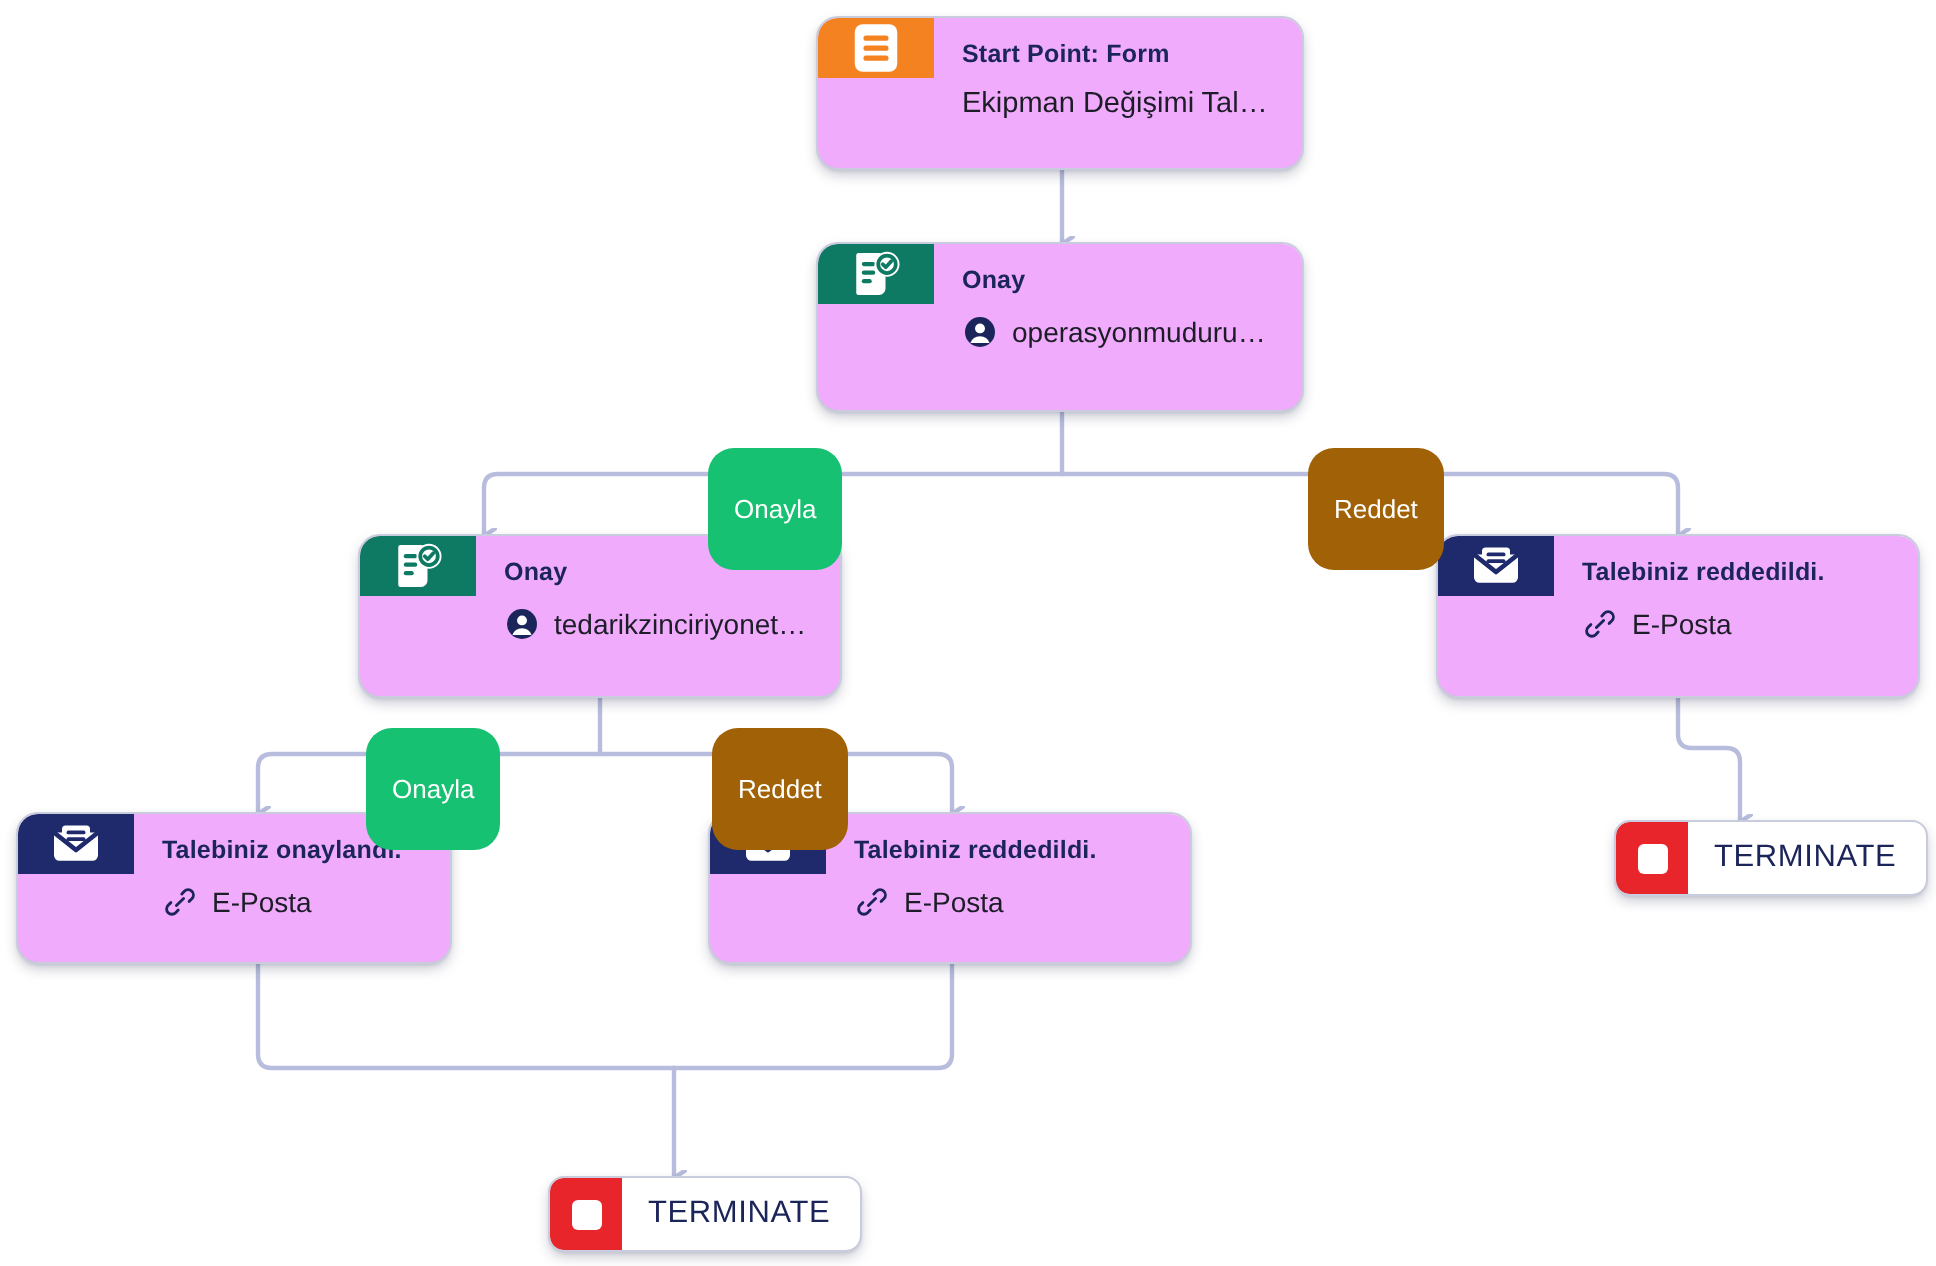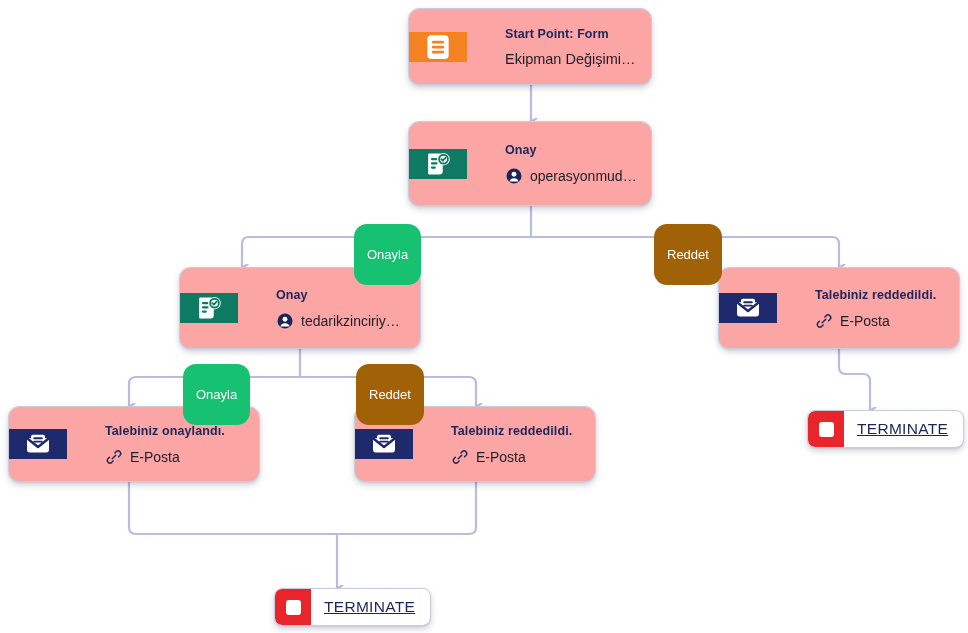--- a/index.html
+++ b/index.html
@@ -23,27 +23,26 @@
     top: 0;
     width: 968px;
     height: 633px;
     pointer-events: none;
   }
 
   
   .node {
     position: absolute;
     display: flex;
-    align-items: center;
-    background: #fca5a5;
+    align-items: flex-start;
+    background: #f0abfc;
     border-radius: 10px;
     box-shadow: 0 3px 7px rgba(20,25,60,0.26), 0 1px 2px rgba(20,25,60,0.16);
     overflow: hidden;
     box-sizing: border-box;
-    gap: 24px;
   }
   .node.selected {
     outline: 1px solid #c9ccdd;
   }
   .icon-panel {
     width: 58px;
     flex: 0 0 58px;
     display: flex;
     align-items: center;
     justify-content: center;
@@ -114,21 +113,20 @@
     border-radius: 3px;
   }
   .terminate .tm-label {
     display: flex;
     align-items: center;
     padding: 0 15px 0 13px;
     font-size: 15.5px;
     color: #1b2559;
     letter-spacing: 0.3px;
     white-space: nowrap;
-    text-decoration: underline;
   }
 
   
   .pill {
     position: absolute;
     height: 25px;
     display: flex;
     align-items: center;
     justify-content: center;
     padding: 18px 13px;
@@ -260,21 +258,21 @@
             <path d="M9.6 14.4 L14.4 9.6" fill="none" stroke="#1b2559" stroke-width="1.9" stroke-linecap="round"></path>
             <path d="M13.2 6.6 L14.9 4.9a3.5 3.5 0 0 1 5 5l-1.8 1.7" fill="none" stroke="#1b2559" stroke-width="1.9" stroke-linecap="round"></path>
             <path d="M10.8 17.4 L9.1 19.1a3.5 3.5 0 0 1-5-5l1.8-1.7" fill="none" stroke="#1b2559" stroke-width="1.9" stroke-linecap="round"></path>
           </svg>
         </span>
         <div class="subtext">E-Posta</div>
       </div>
     </div>
   </div>
 
-  <div class="node selected" style="left:9px; top:407px; width:250px; height:74px;">
+  <div class="node selected" style="left:9px; top:407px; width:216px; height:74px;">
     <div class="icon-panel" style="background:#1e2a6b;">
       <svg width="30" height="30" viewBox="0 0 24 24" aria-hidden="true">
         <path d="M3.2 7.4h17.6v9.1a2.2 2.2 0 0 1-2.2 2.2H5.4a2.2 2.2 0 0 1-2.2-2.2z" fill="#ffffff"></path>
         <rect x="6.4" y="4.6" width="11.2" height="7.6" rx="1.4" fill="#ffffff"></rect>
         <rect x="8.2" y="6.6" width="7.6" height="1.5" rx="0.75" fill="#1e2a6b"></rect>
         <rect x="8.2" y="9.3" width="7.6" height="1.5" rx="0.75" fill="#1e2a6b"></rect>
         <path d="M3.2 7.4 L12 14.4 L20.8 7.4" fill="none" stroke="#1e2a6b" stroke-width="1.9" stroke-linecap="round" stroke-linejoin="round"></path>
       </svg>
     </div>
     <div class="body">

